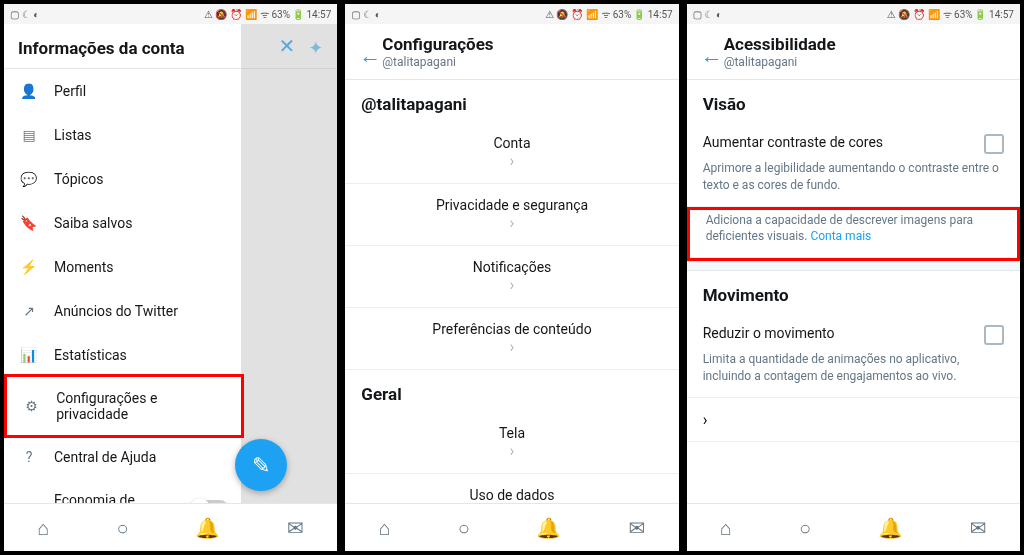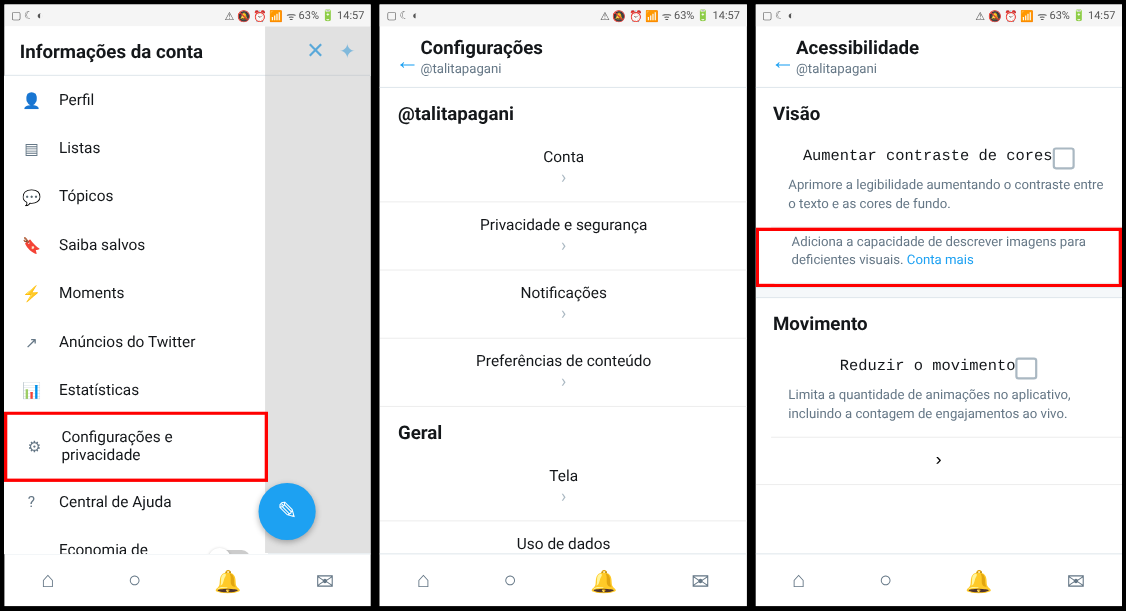--- a/index.html
+++ b/index.html
@@ -14,35 +14,35 @@
     .back-icon { color: #1da1f2; font-size: 22px; }
     .close-x { color: #1da1f2; font-size: 20px; margin-left: auto; }
     .sparkle { color: #1da1f2; font-size: 18px; margin-left: 12px; opacity: 0.7; }
     .menu-list { flex: 1; overflow-y: auto; }
     .menu-item { display: flex; align-items: center; padding: 13px 16px; gap: 16px; font-size: 14px; color: #14171a; border-bottom: 0; }
     .menu-item .icon { width: 18px; height: 18px; display: flex; align-items: center; justify-content: center; color: #657786; }
     .section-h { font-size: 17px; font-weight: bold; padding: 14px 16px 8px; color: #14171a; }
     .row { display: flex; align-items: center; justify-content: space-between; padding: 13px 16px; font-size: 14px; color: #14171a; border-bottom: 1px solid #eee; flex-direction: column; }
     .row .chev { color: #aab8c2; font-size: 16px; }
     .hl { border: 3px solid #ff0000; margin: -3px 0; position: relative; z-index: 2; }
-    .desc { font-size: 12px; color: #657786; padding: 2px 16px 12px; line-height: 1.4; border-bottom: 1px solid #eee; margin-left: 14px; }
+    .desc { font-size: 12px; color: #657786; padding: 2px 16px 12px; line-height: 1.4; border-bottom: 1px solid #eee; }
     .link { color: #1da1f2; }
     .checkbox { width: 20px; height: 20px; border: 2px solid #aab8c2; border-radius: 3px; display: flex; align-items: center; justify-content: center; }
     .checkbox.checked { background: #1da1f2; border-color: #1da1f2; color: #fff; font-size: 13px; }
     .group-sep { height: 10px; background: #f5f8fa; border-top: 1px solid #e1e8ed; border-bottom: 1px solid #e1e8ed; }
     .bottom-nav { height: 48px; border-top: 1px solid #e1e8ed; display: flex; justify-content: space-around; align-items: center; }
     .bottom-nav span { color: #657786; font-size: 20px; }
     .screen1 { position: relative; }
     .screen1 .app-header { background: #fff; }
     .screen1 .menu-list { background: #fff; width: 240px; }
     .fab { position: absolute; right: 50px; bottom: 60px; width: 52px; height: 52px; border-radius: 50%; background: #1da1f2; color: #fff; display: flex; align-items: center; justify-content: center; font-size: 22px; box-shadow: 0 2px 6px rgba(0,0,0,0.3); }
     .toggle { width: 36px; height: 16px; background: #ccc; border-radius: 10px; position: relative; }
     .toggle::after { content: ''; width: 20px; height: 20px; background: #fff; border-radius: 50%; position: absolute; top: -2px; left: -2px; box-shadow: 0 1px 3px rgba(0,0,0,0.3); }
     .s1-overlay { position: absolute; right: 0; top: 20px; bottom: 48px; width: 96px; background: rgba(180,180,180,0.4); }
-    .row-block { padding: 12px 16px 4px; display: flex; justify-content: center; align-items: flex-start; font-family: Liberation Mono, monospace; }
+    .row-block { padding: 12px 16px 4px; display: flex; justify-content: space-between; align-items: flex-start; }
     .row-block .label { font-size: 14px; color: #14171a; }
     .row-block .sub { font-size: 12px; color: #657786; }
     .hl-box { border: 3px solid #ff0000; }
   </style>
 </head>
 <body>
 
 <div class="screen screen1">
   <div class="status-bar">
     <div class="status-left">▢ ☾ ◐</div>

